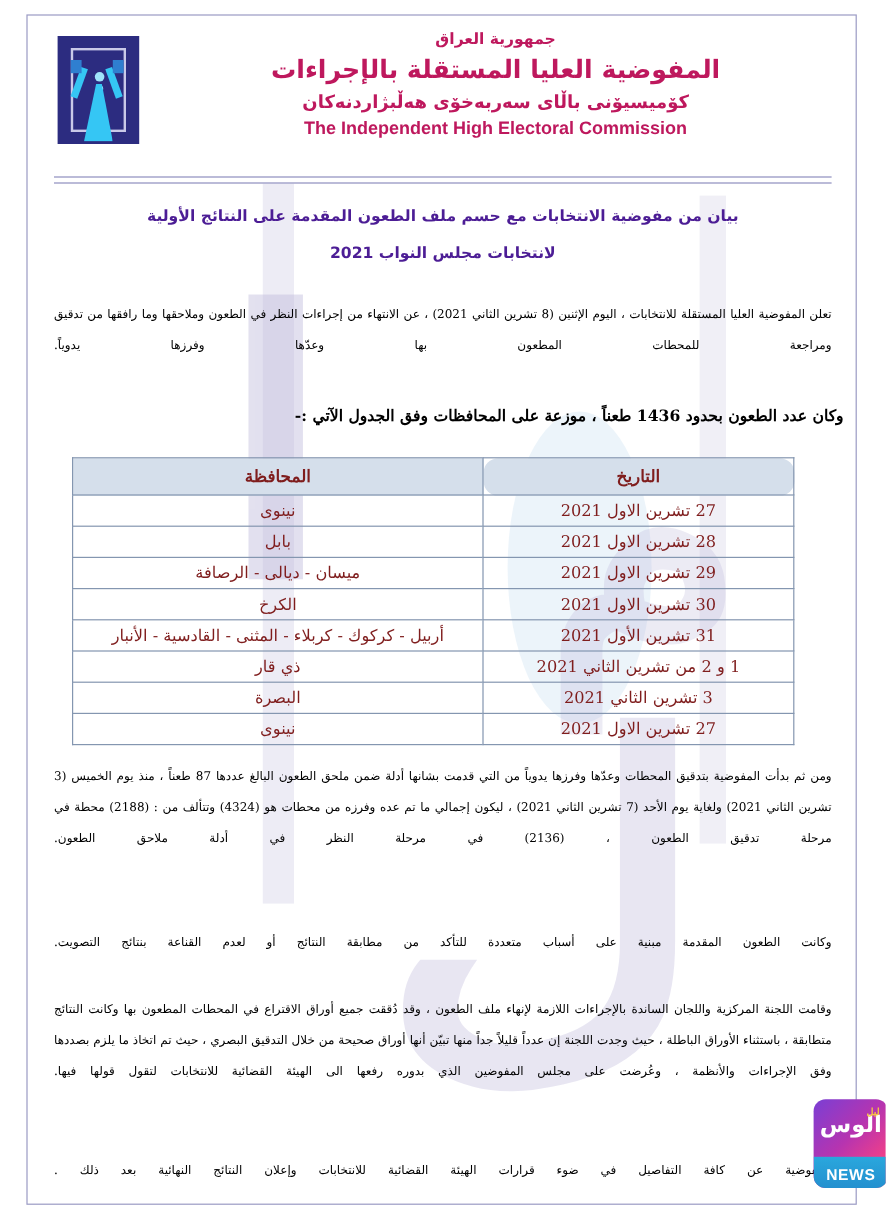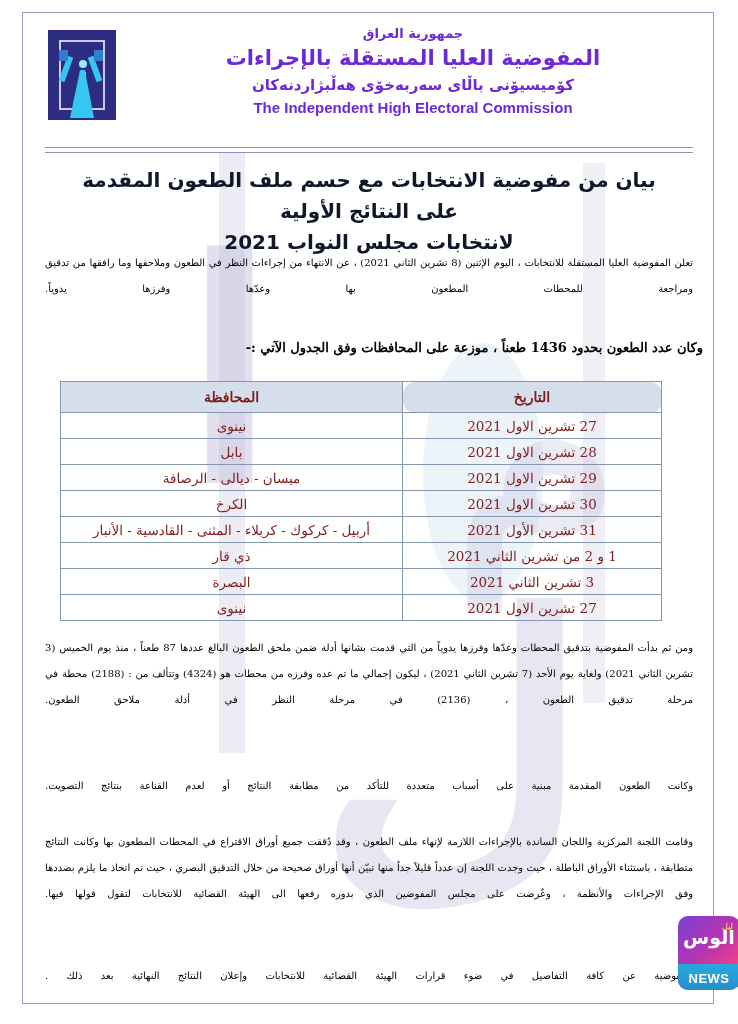--- a/index.html
+++ b/index.html
@@ -143,21 +143,21 @@
     border-radius: 50%;
     background: #d9f3fd;
   }
 
   .lh-text {
     position: absolute;
     left: 105px;
     top: 12px;
     width: 570px;
     text-align: center;
-    color: #6d28d9;
+    color: #be185d;
   }
   .lh-line1 {
     font-size: 13px;
     font-weight: 700;
     letter-spacing: 0px;
     line-height: 18px;
   }
   .lh-line2 {
     font-size: 21px;
     font-weight: 700;
@@ -196,24 +196,24 @@
     width: 692px;
     z-index: 3;
   }
 
   .doc-title {
     position: absolute;
     left: 40px;
     top: 152px;
     width: 612px;
     text-align: center;
-    font-size: 20px;
+    font-size: 13px;
     font-weight: 700;
     line-height: 31px;
-    color: #0f172a;
+    color: #4c1d95;
   }
 
   .para {
     position: absolute;
     color: #000;
     font-size: 10px;
     line-height: 26px;
     text-align: justify;
     text-align-last: justify;
     font-family: "DejaVu Serif", "Liberation Serif", serif;

